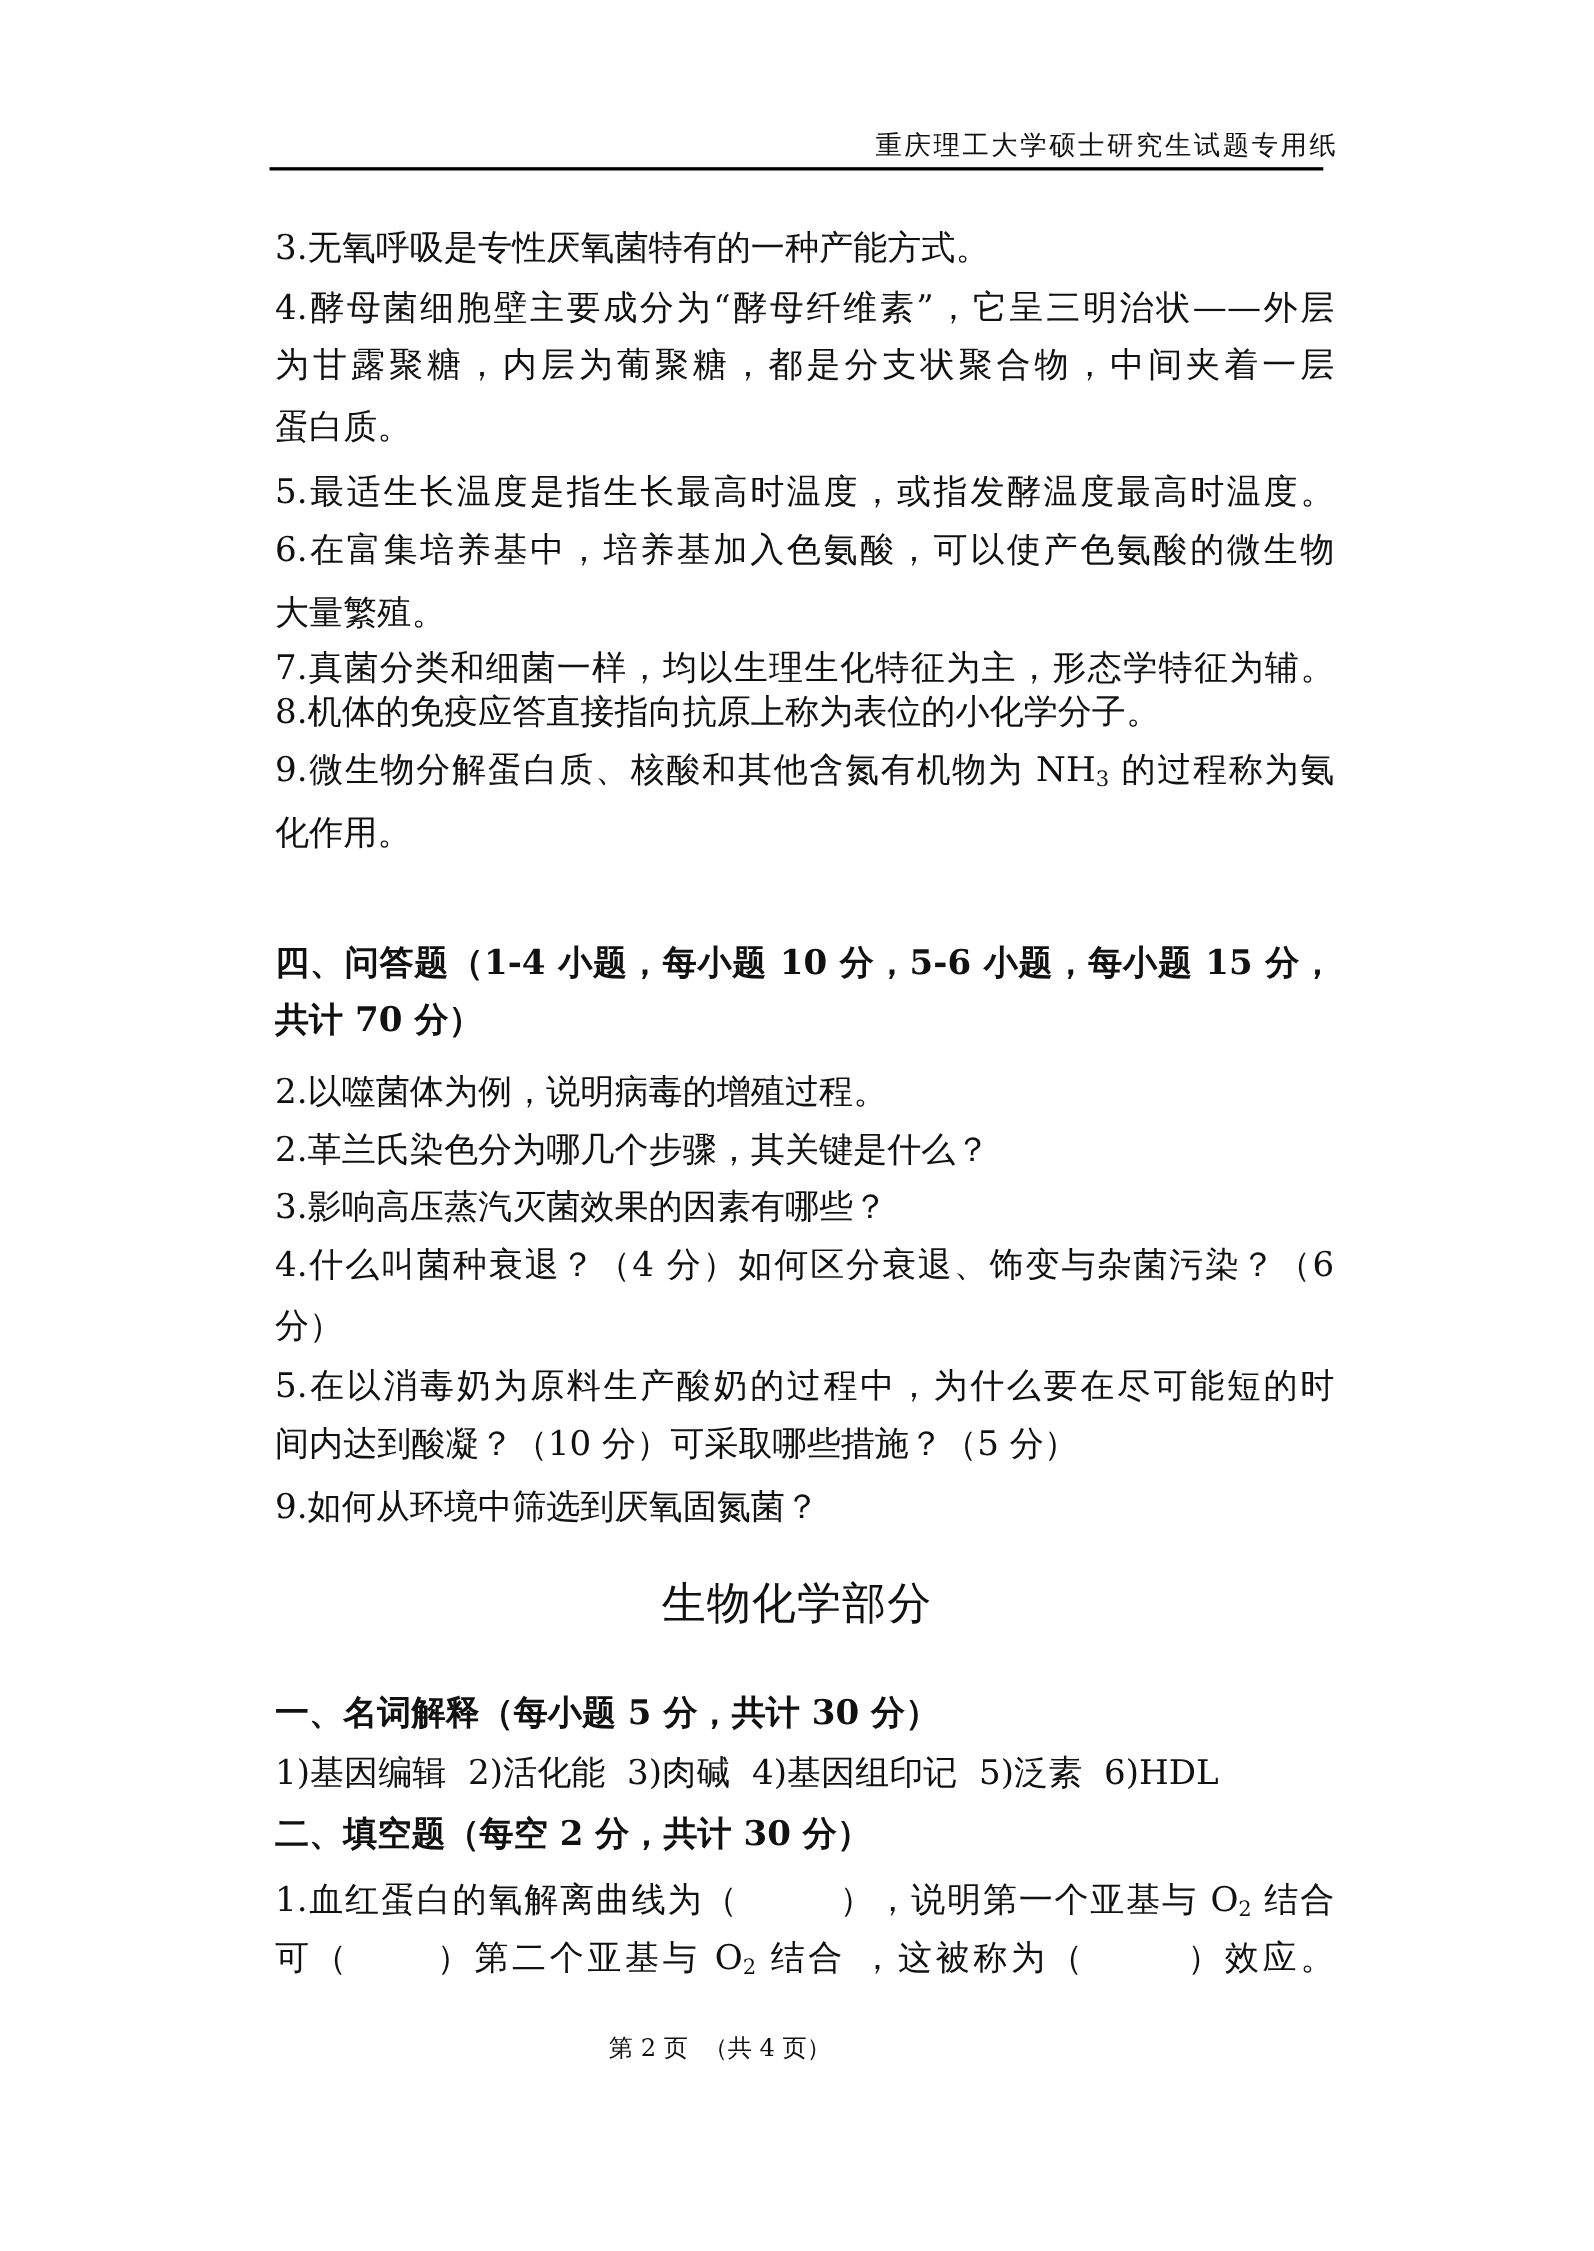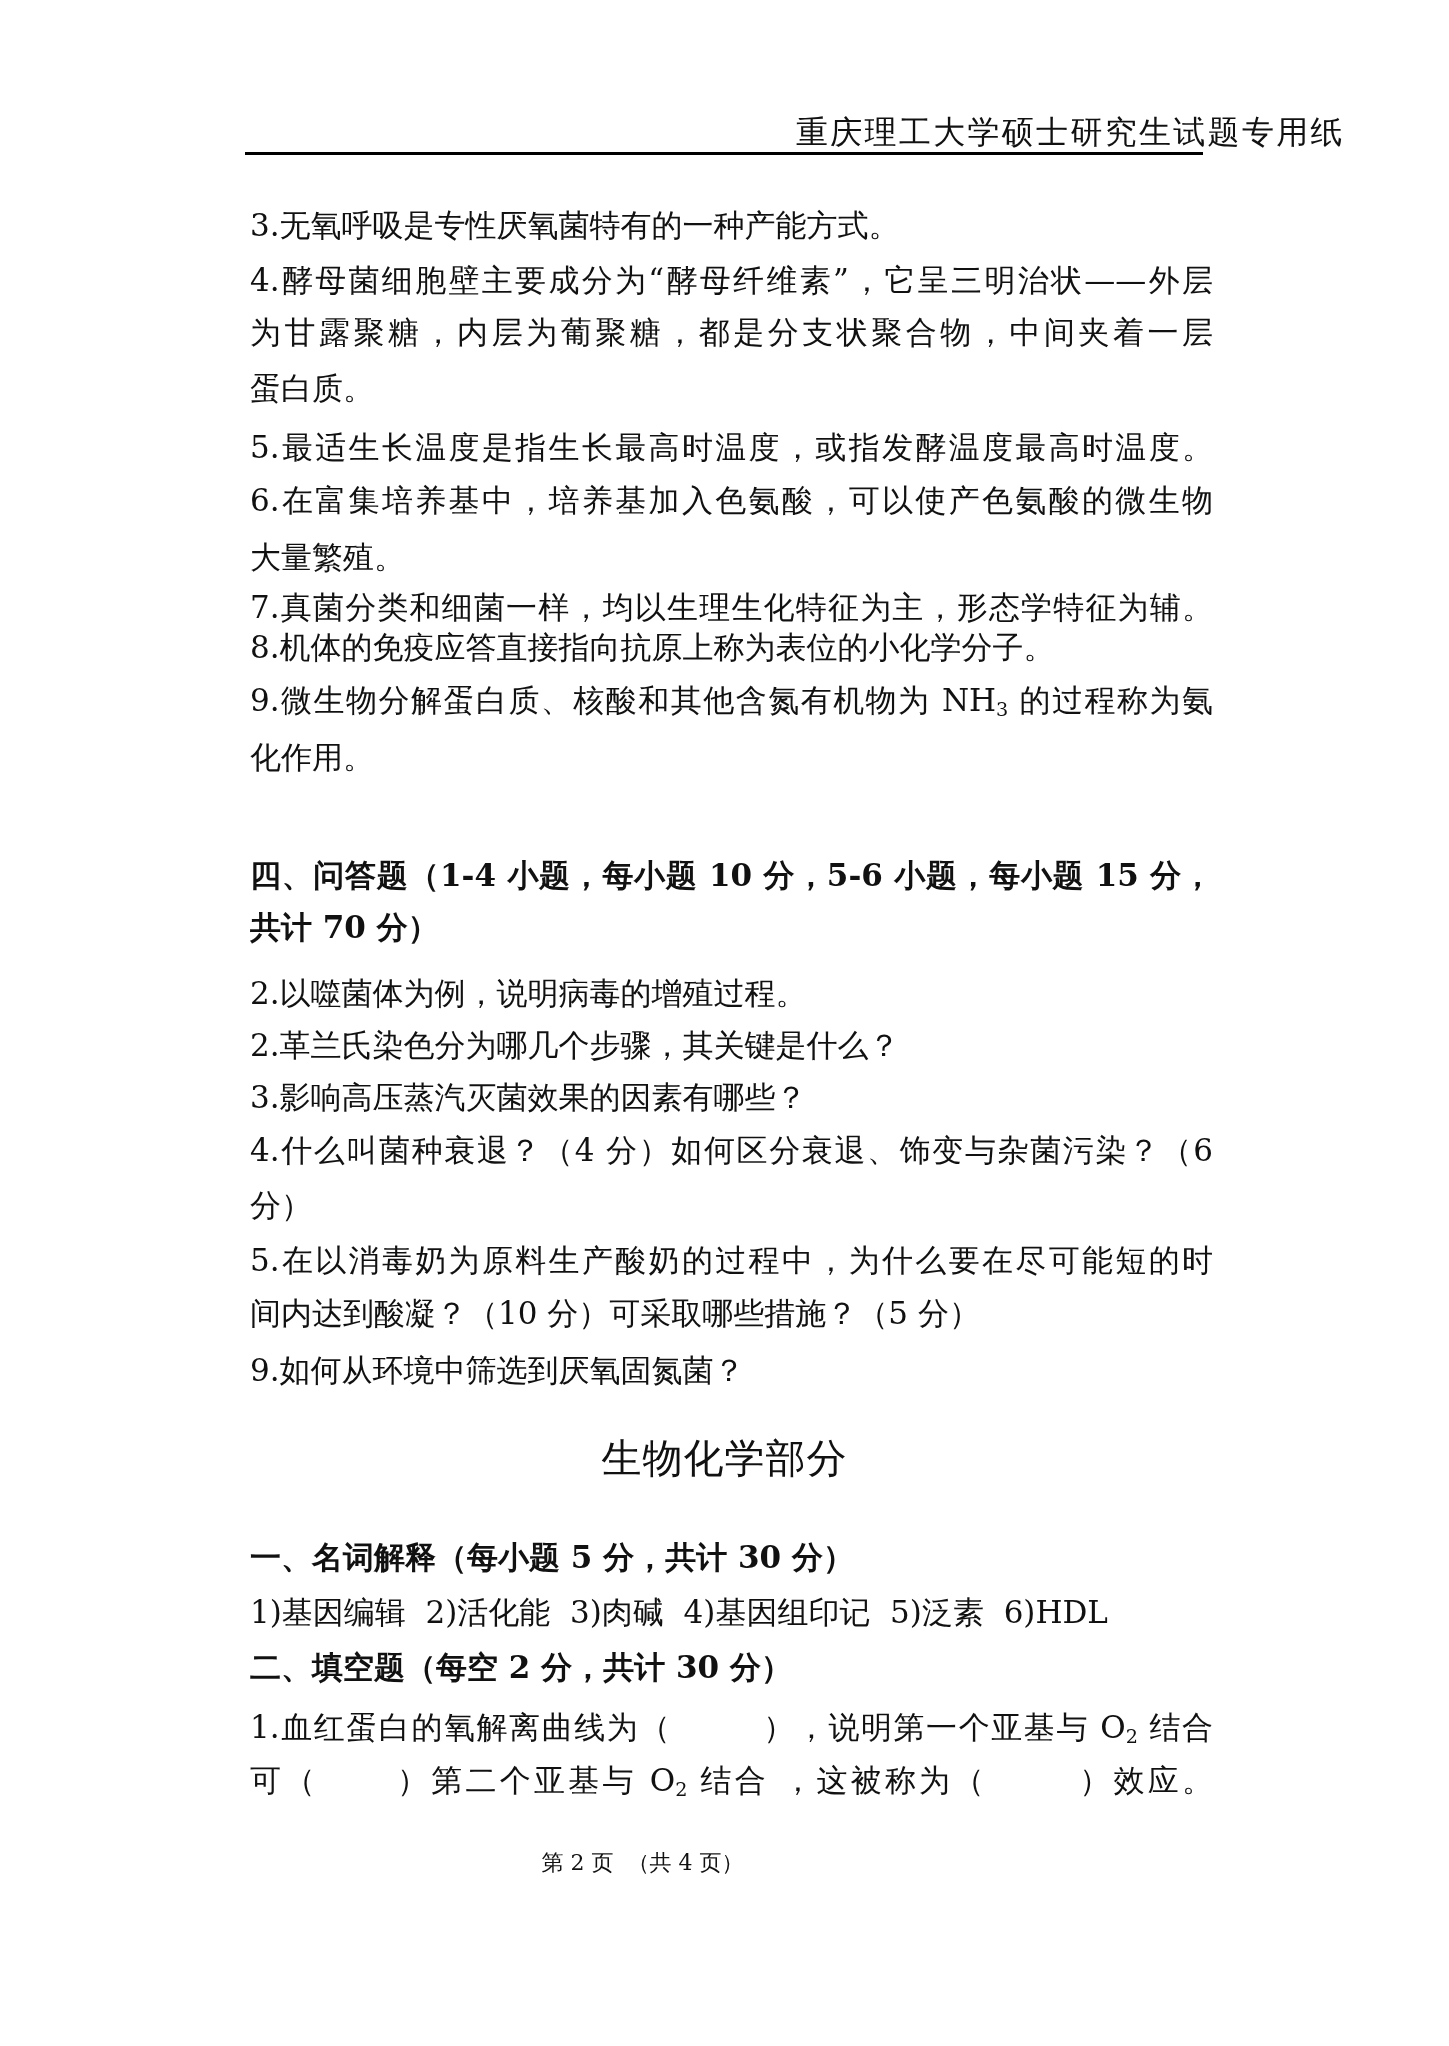--- a/index.html
+++ b/index.html
@@ -1,29 +1,29 @@
 <!DOCTYPE html>
 <html><head>
 <meta charset="utf-8">
 <style>
   html, body { margin: 0; padding: 0; background: #ffffff; }
   body { width: 1449px; height: 2046px; position: relative; overflow: hidden;
          font-family: "DejaVu Serif", "Liberation Serif", serif; color: #111; }
   .page { position: absolute; left: 0; top: 0; width: 1449px; height: 2046px; background: #fff; }
   .header-title { position: absolute; left: 796px; top: 115px; width: 407px; height: 34px;
-                  font-size: 32px; line-height: 34px; letter-spacing: 2.3px; white-space: nowrap;
+                  font-size: 24px; line-height: 34px; letter-spacing: 2.3px; white-space: nowrap;
                   font-family: "DejaVu Sans", "Liberation Sans", sans-serif; font-weight: normal; }
   .header-rule { position: absolute; left: 245px; top: 152px; width: 958px; height: 3px; background: #000; }
   .line { position: absolute; left: 250px; width: 963px; height: 44px; line-height: 44px;
           font-size: 31px; white-space: nowrap; overflow: visible; }
   .full { text-align: justify; text-align-last: justify; }
   .bold { font-weight: bold; }
   .center-title { position: absolute; left: 0; width: 1449px; text-align: center;
                   font-size: 40px; line-height: 52px; letter-spacing: 1px; }
-  .footer { position: absolute; left: 0; width: 1285px; text-align: center; font-size: 22px; line-height: 30px; }
+  .footer { position: absolute; left: 12px; width: 1285px; text-align: center; font-size: 22px; line-height: 30px; }
   sub { font-size: 0.62em; vertical-align: -0.25em; line-height: 0; }
 </style>
 </head>
 <body>
 
 <div class="page">
 
   <div class="header-title">重庆理工大学硕士研究生试题专用纸</div>
   <div class="header-rule"></div>
 

